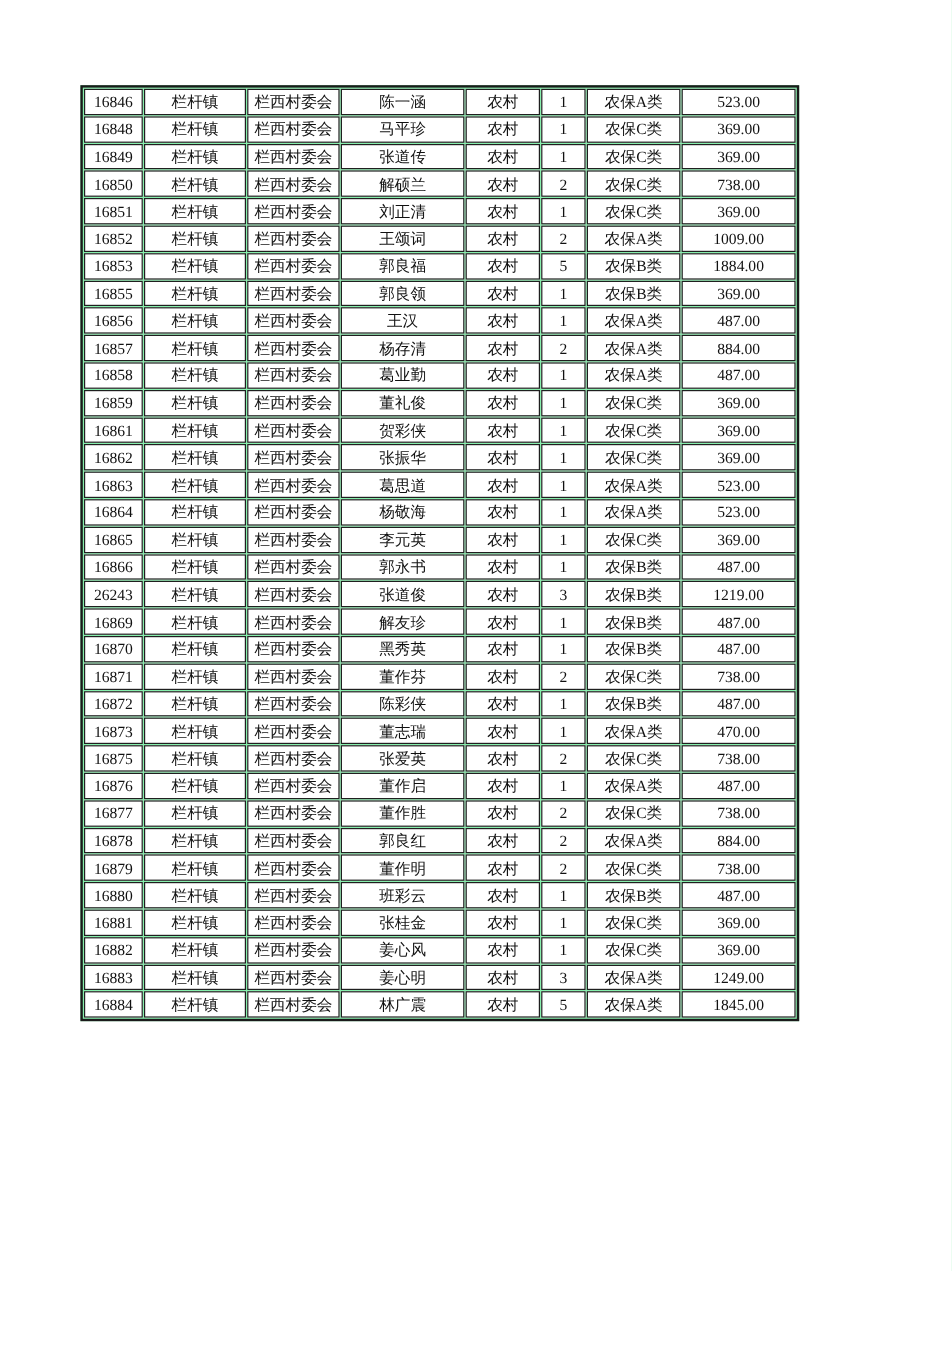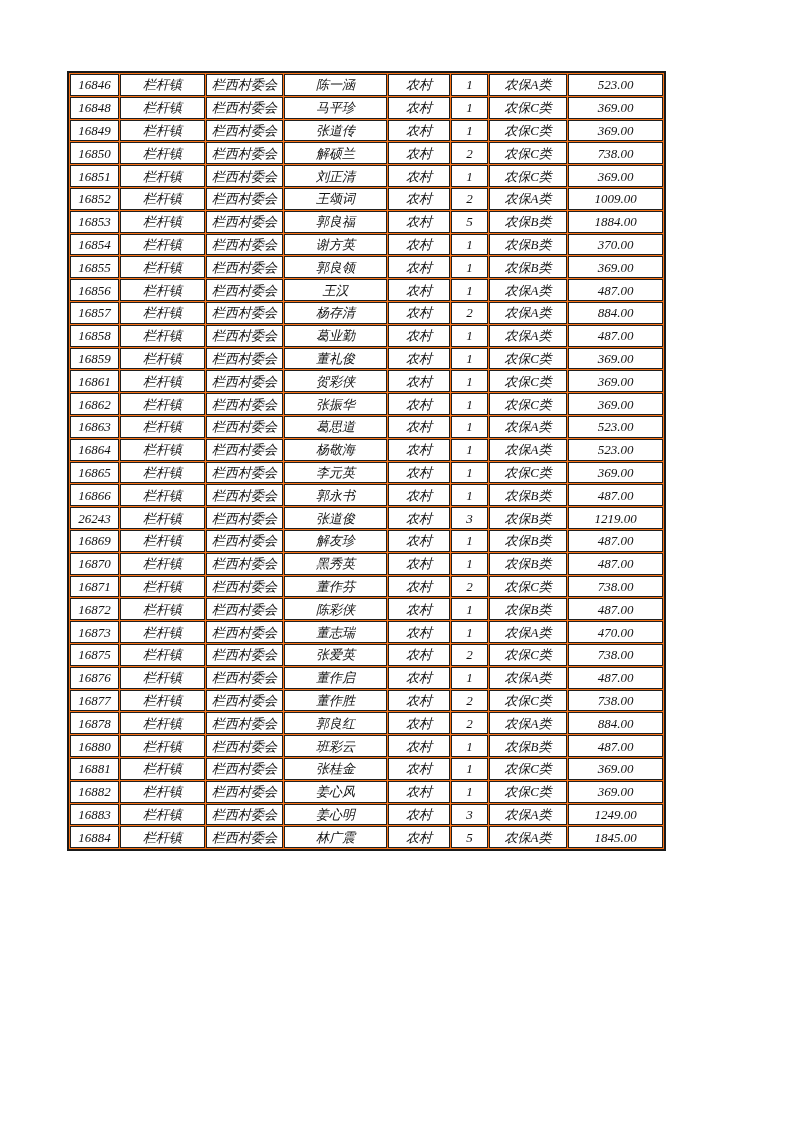--- a/index.html
+++ b/index.html
@@ -16,22 +16,21 @@
   .sheet {
     position: absolute;
     left: 67px;
     top: 71px;
   }
   table.benefit-table {
     border-collapse: separate;
     border-spacing: 1px;
     border: 2px solid #1a1a1a;
     table-layout: fixed;
-    background: #f97316;
-    font-style: italic;
+    background: #86efac;
   }
   table.benefit-table td {
     box-sizing: border-box;
     border: 1px solid #1f1f1f;
     height: 21.8px;
     padding: 0 2px;
     text-align: center;
     vertical-align: middle;
     font-size: 13px;
     line-height: 1;
@@ -129,30 +128,20 @@
           <td>16853</td>
           <td>栏杆镇</td>
           <td>栏西村委会</td>
           <td>郭良福</td>
           <td>农村</td>
           <td>5</td>
           <td>农保B类</td>
           <td>1884.00</td>
         </tr>
         <tr>
-          <td>16854</td>
-          <td>栏杆镇</td>
-          <td>栏西村委会</td>
-          <td>谢方英</td>
-          <td>农村</td>
-          <td>1</td>
-          <td>农保B类</td>
-          <td>370.00</td>
-        </tr>
-        <tr>
           <td>16855</td>
           <td>栏杆镇</td>
           <td>栏西村委会</td>
           <td>郭良领</td>
           <td>农村</td>
           <td>1</td>
           <td>农保B类</td>
           <td>369.00</td>
         </tr>
         <tr>
@@ -347,20 +336,30 @@
         </tr>
         <tr>
           <td>16878</td>
           <td>栏杆镇</td>
           <td>栏西村委会</td>
           <td>郭良红</td>
           <td>农村</td>
           <td>2</td>
           <td>农保A类</td>
           <td>884.00</td>
+        </tr>
+        <tr>
+          <td>16879</td>
+          <td>栏杆镇</td>
+          <td>栏西村委会</td>
+          <td>董作明</td>
+          <td>农村</td>
+          <td>2</td>
+          <td>农保C类</td>
+          <td>738.00</td>
         </tr>
         <tr>
           <td>16880</td>
           <td>栏杆镇</td>
           <td>栏西村委会</td>
           <td>班彩云</td>
           <td>农村</td>
           <td>1</td>
           <td>农保B类</td>
           <td>487.00</td>

